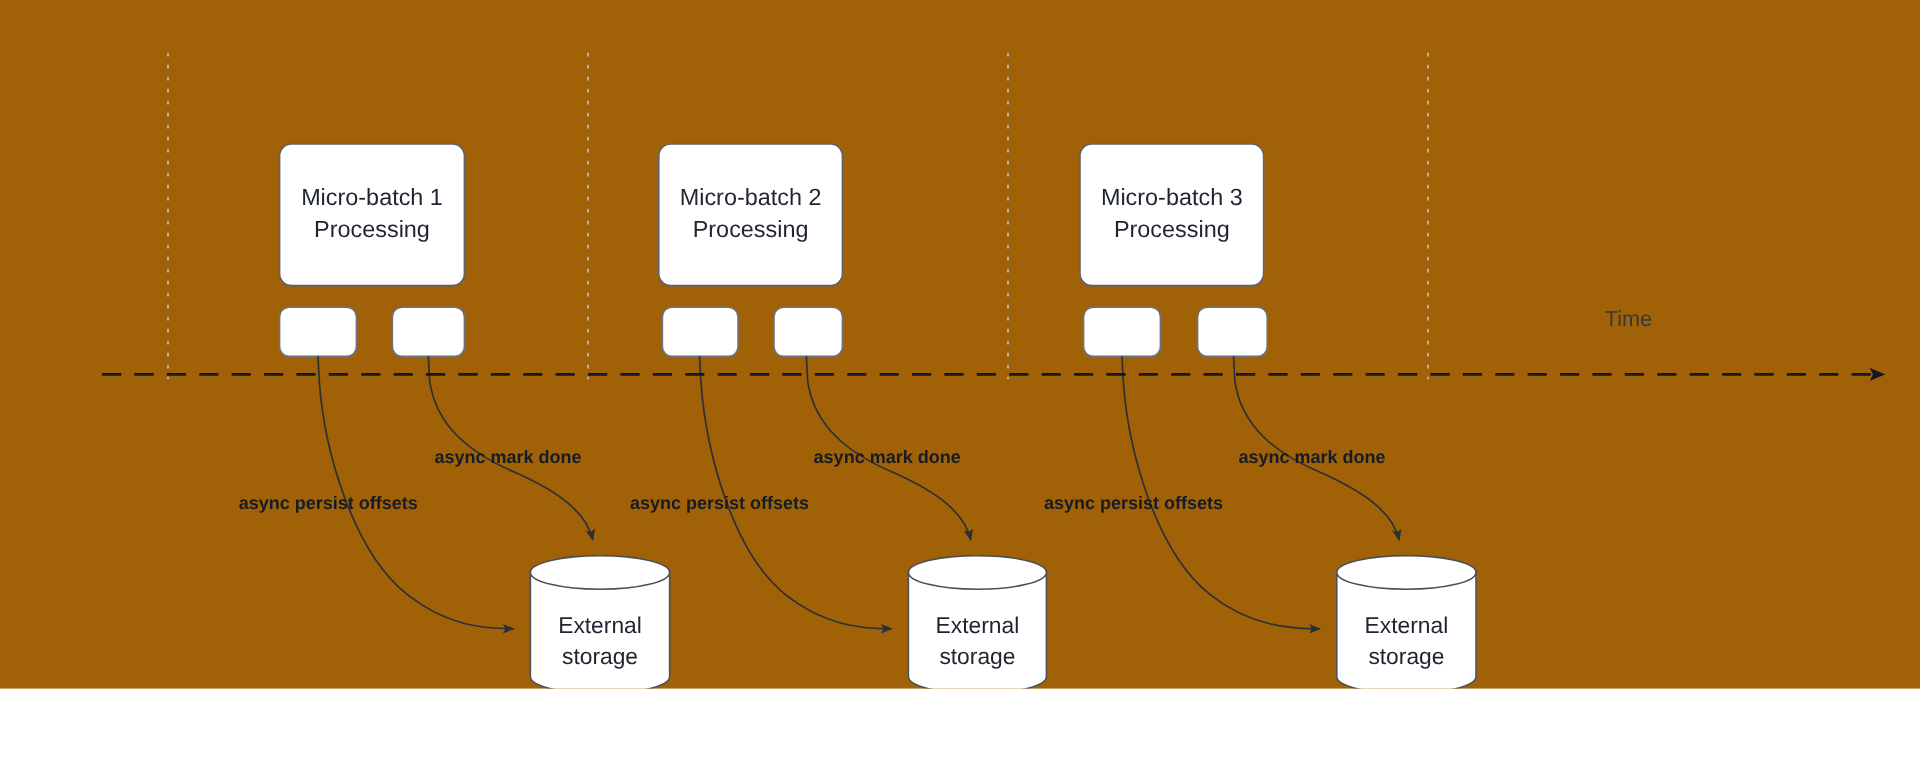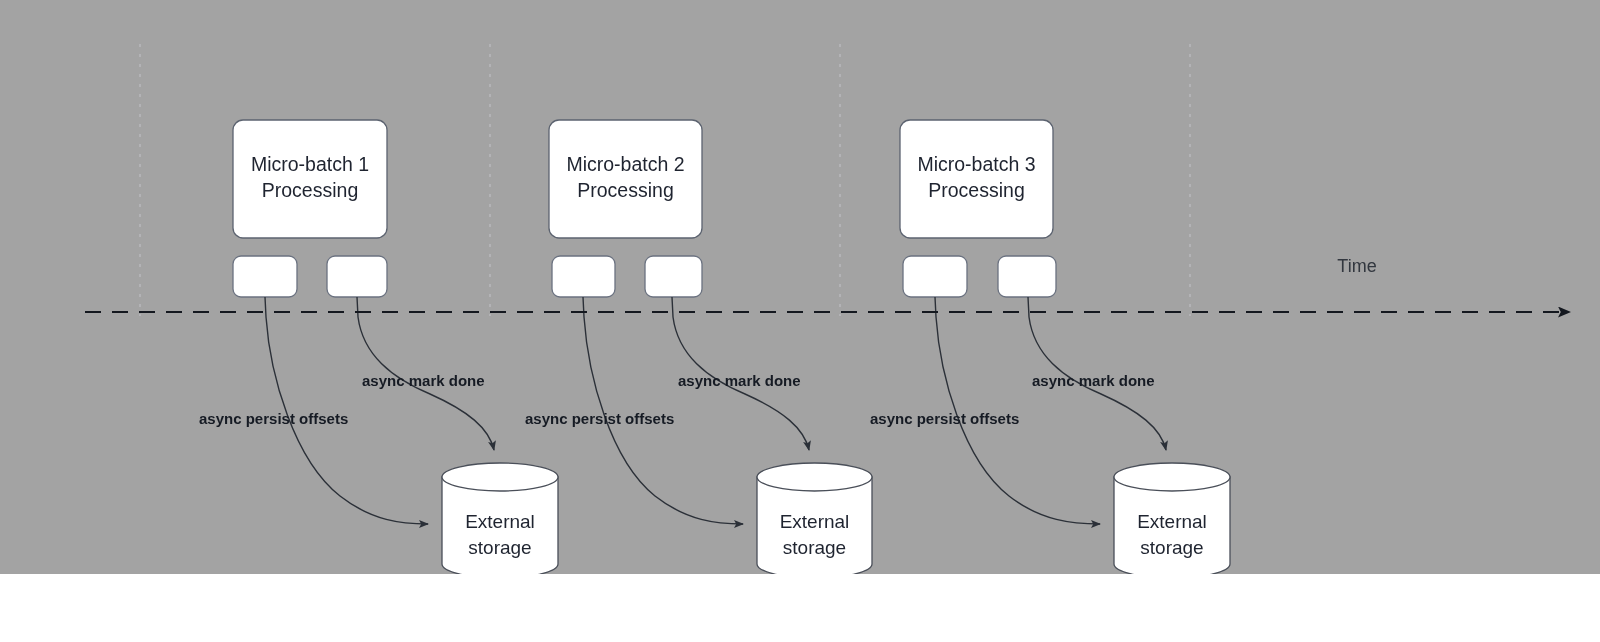--- a/index.html
+++ b/index.html
@@ -8,21 +8,21 @@
     background: #ffffff;
   }
   body {
     font-family: "Liberation Sans", sans-serif;
     color: #1f2430;
   }
   #canvas {
     position: relative;
     width: 1600px;
     height: 574px;
-    background: #a3a3a3;
+    background: #a16207;
     overflow: hidden;
   }
   #diagram-svg {
     position: absolute;
     left: 0;
     top: 0;
     width: 1600px;
     height: 642px;
   }
   .box-label {

